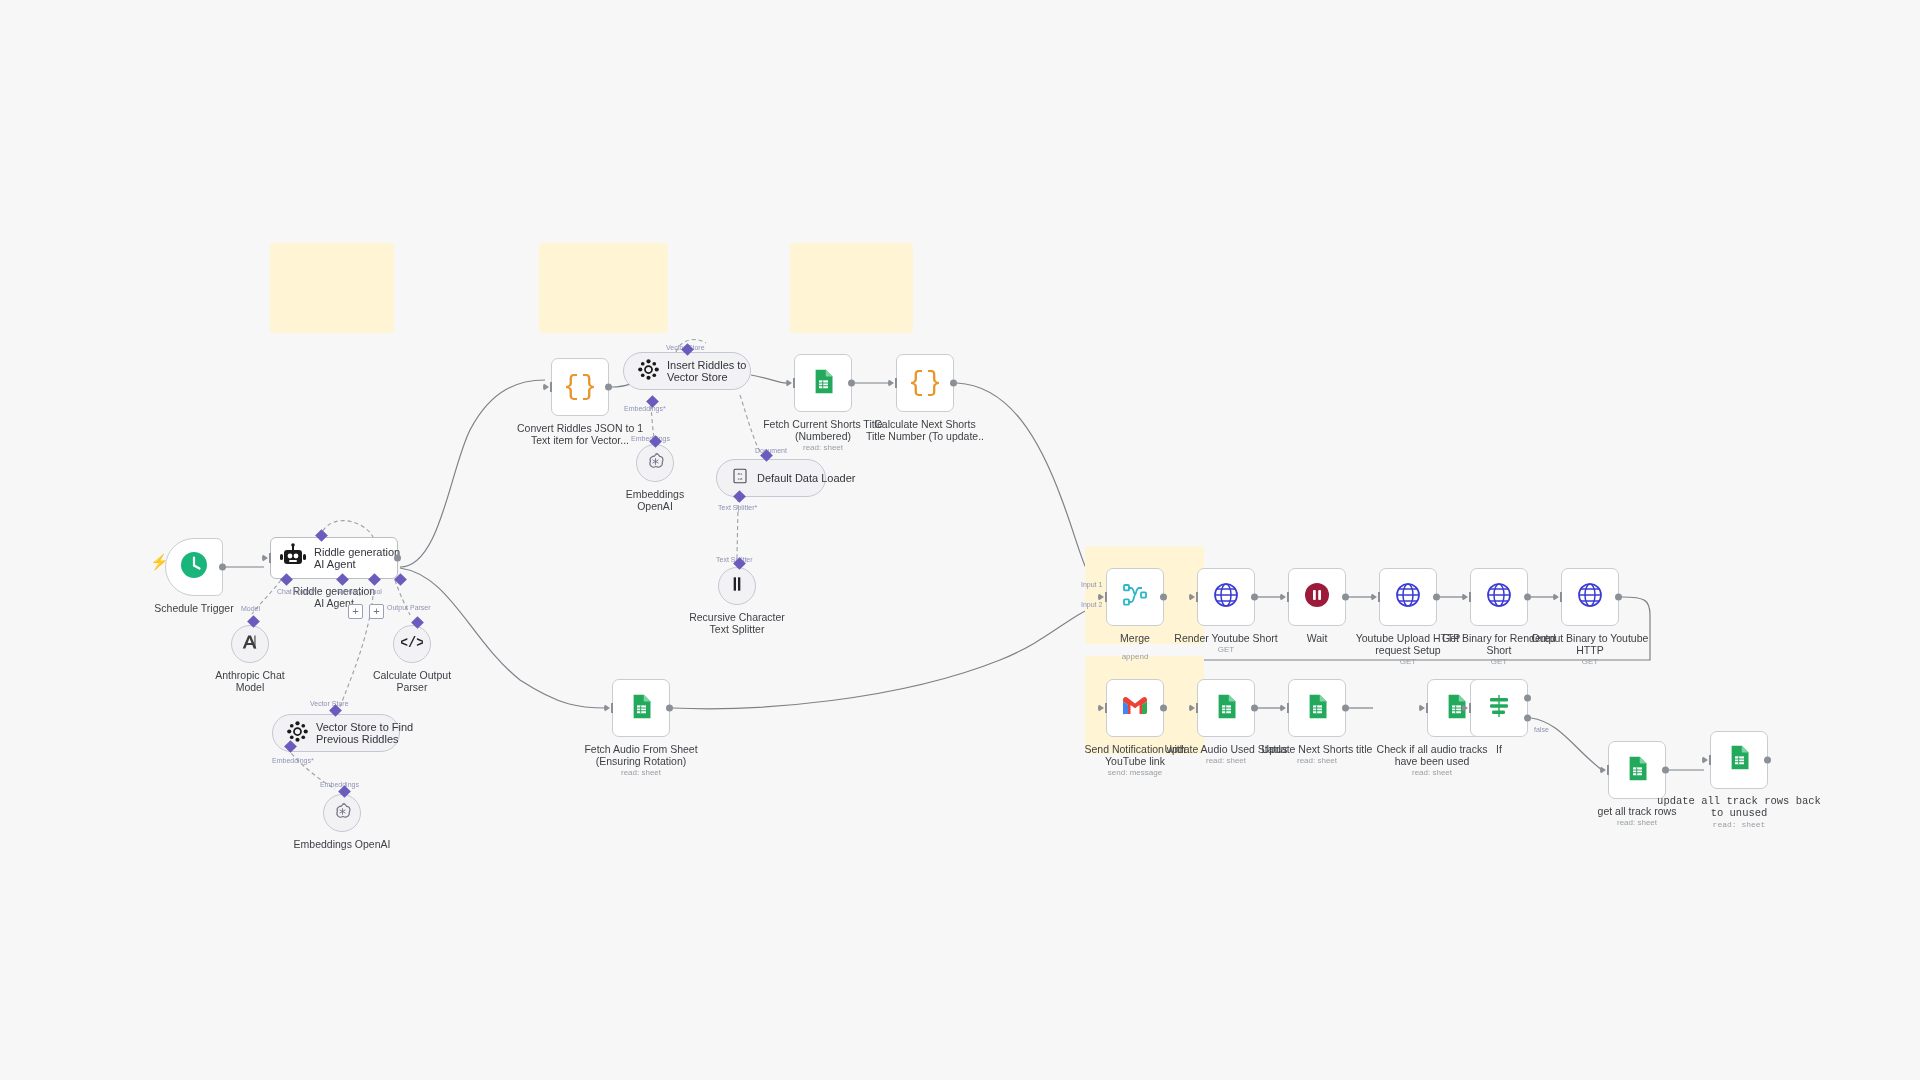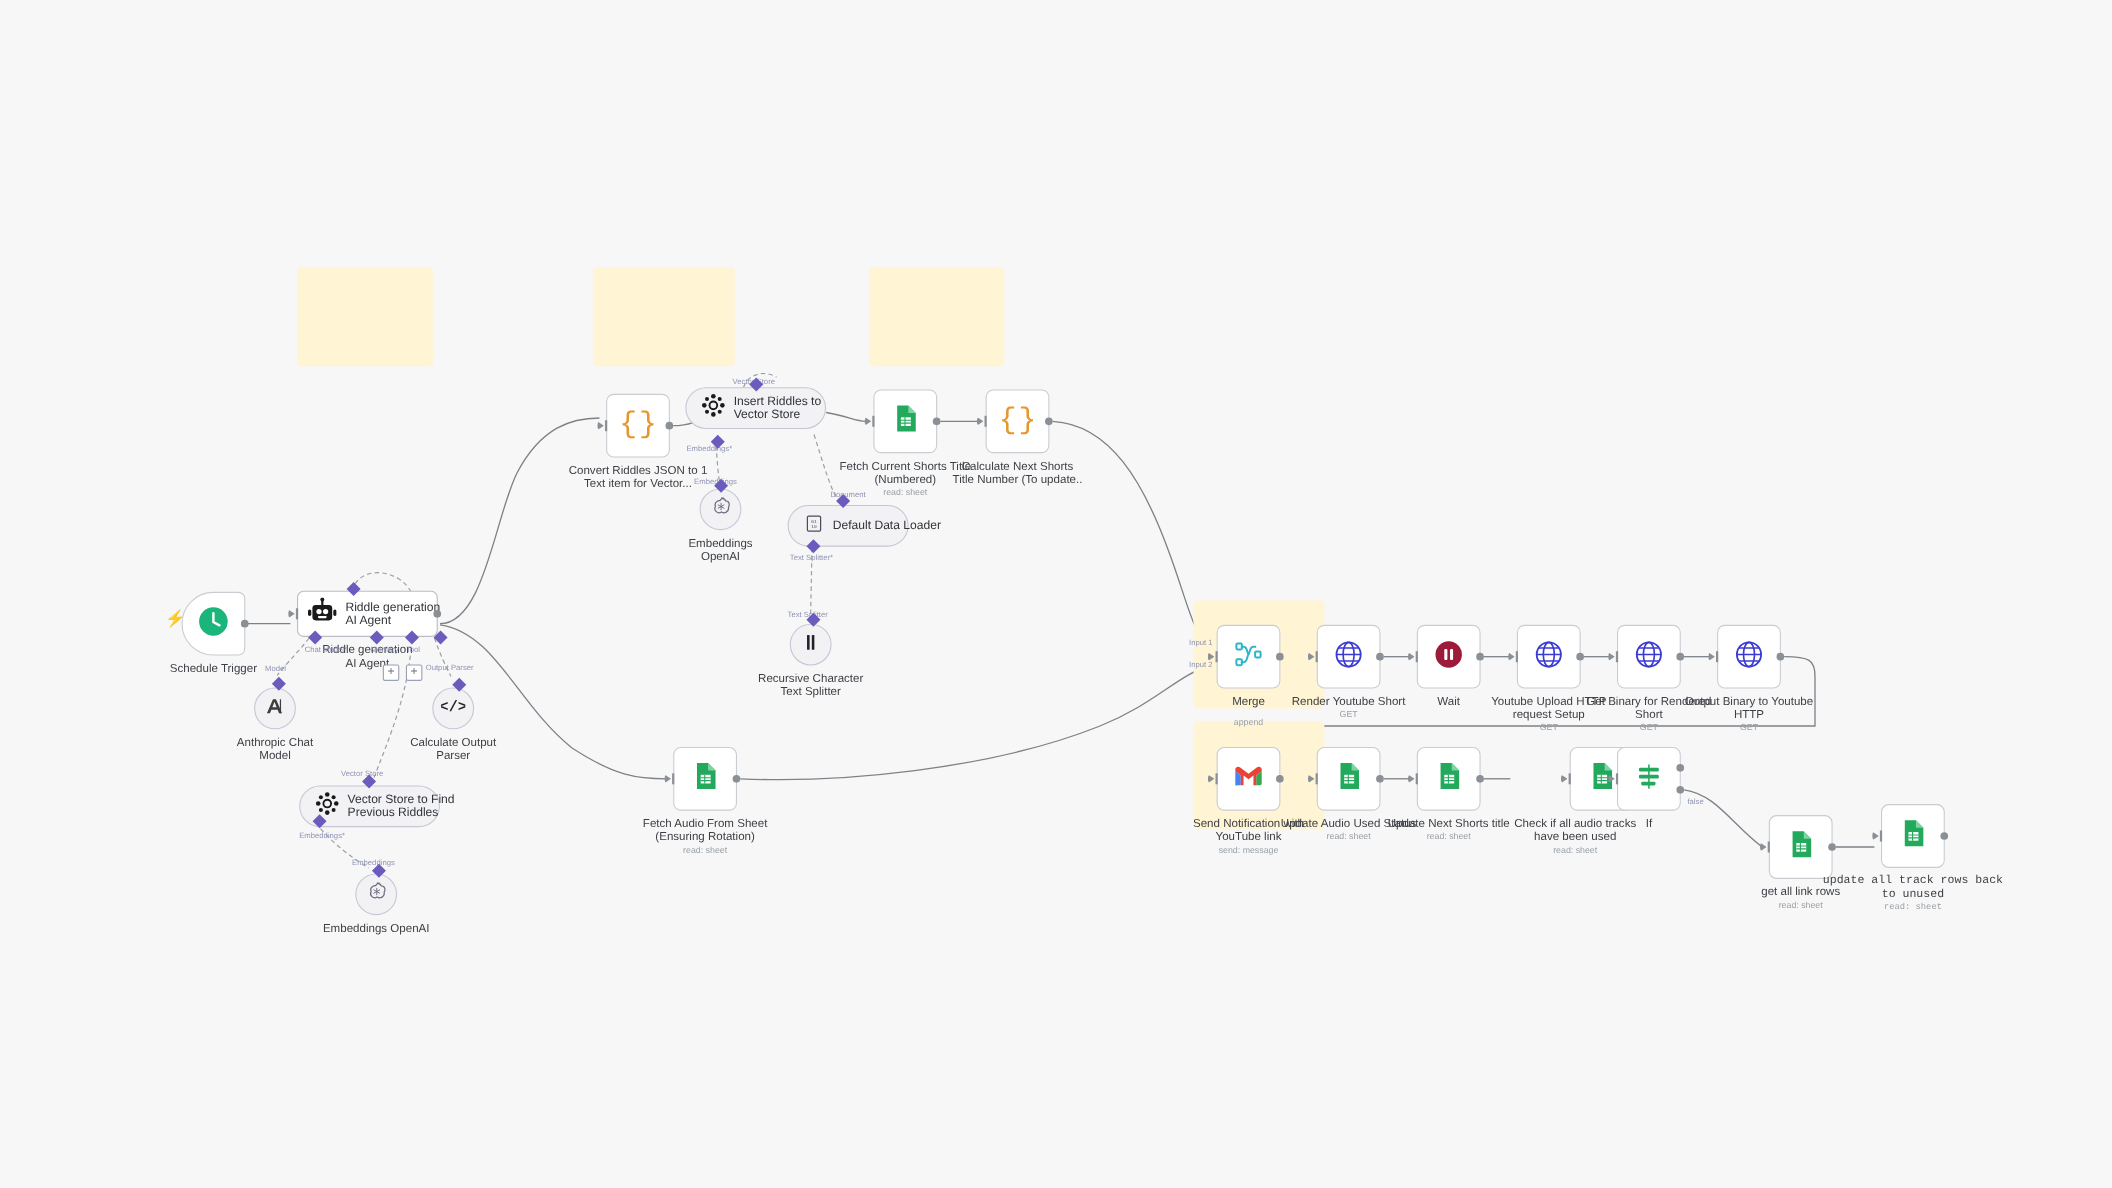--- a/index.html
+++ b/index.html
@@ -563,21 +563,21 @@
         <div class="nbox">
           <span class="ic"><svg width="27" height="27" viewBox="0 0 24 24">
               <path d="M5 1.5h9l6 6v15H5z" fill="#22a95c"></path>
               <path d="M14 1.5l6 6h-6z" fill="#7fd4a4"></path>
               <rect x="8" y="11" width="8" height="7" fill="#fff"></rect>
               <path d="M8 13.4h8M8 15.7h8M11.3 11v7" stroke="#22a95c" stroke-width=".9"></path>
             </svg></span>
           <span class="port in"></span>
           <span class="port out"></span>
         </div>
-        <div class="nlabel">get all link rows</div>
+        <div class="nlabel">get all track rows</div>
         <div class="nsub" style="margin-top: 19px;">read: sheet</div>
       </div>
       <div class="node" style="left: 1710px; top: 731px; font-family: Liberation Mono, monospace;">
         <div class="nbox">
           <span class="ic"><svg width="27" height="27" viewBox="0 0 24 24">
               <path d="M5 1.5h9l6 6v15H5z" fill="#22a95c"></path>
               <path d="M14 1.5l6 6h-6z" fill="#7fd4a4"></path>
               <rect x="8" y="11" width="8" height="7" fill="#fff"></rect>
               <path d="M8 13.4h8M8 15.7h8M11.3 11v7" stroke="#22a95c" stroke-width=".9"></path>
             </svg></span>

